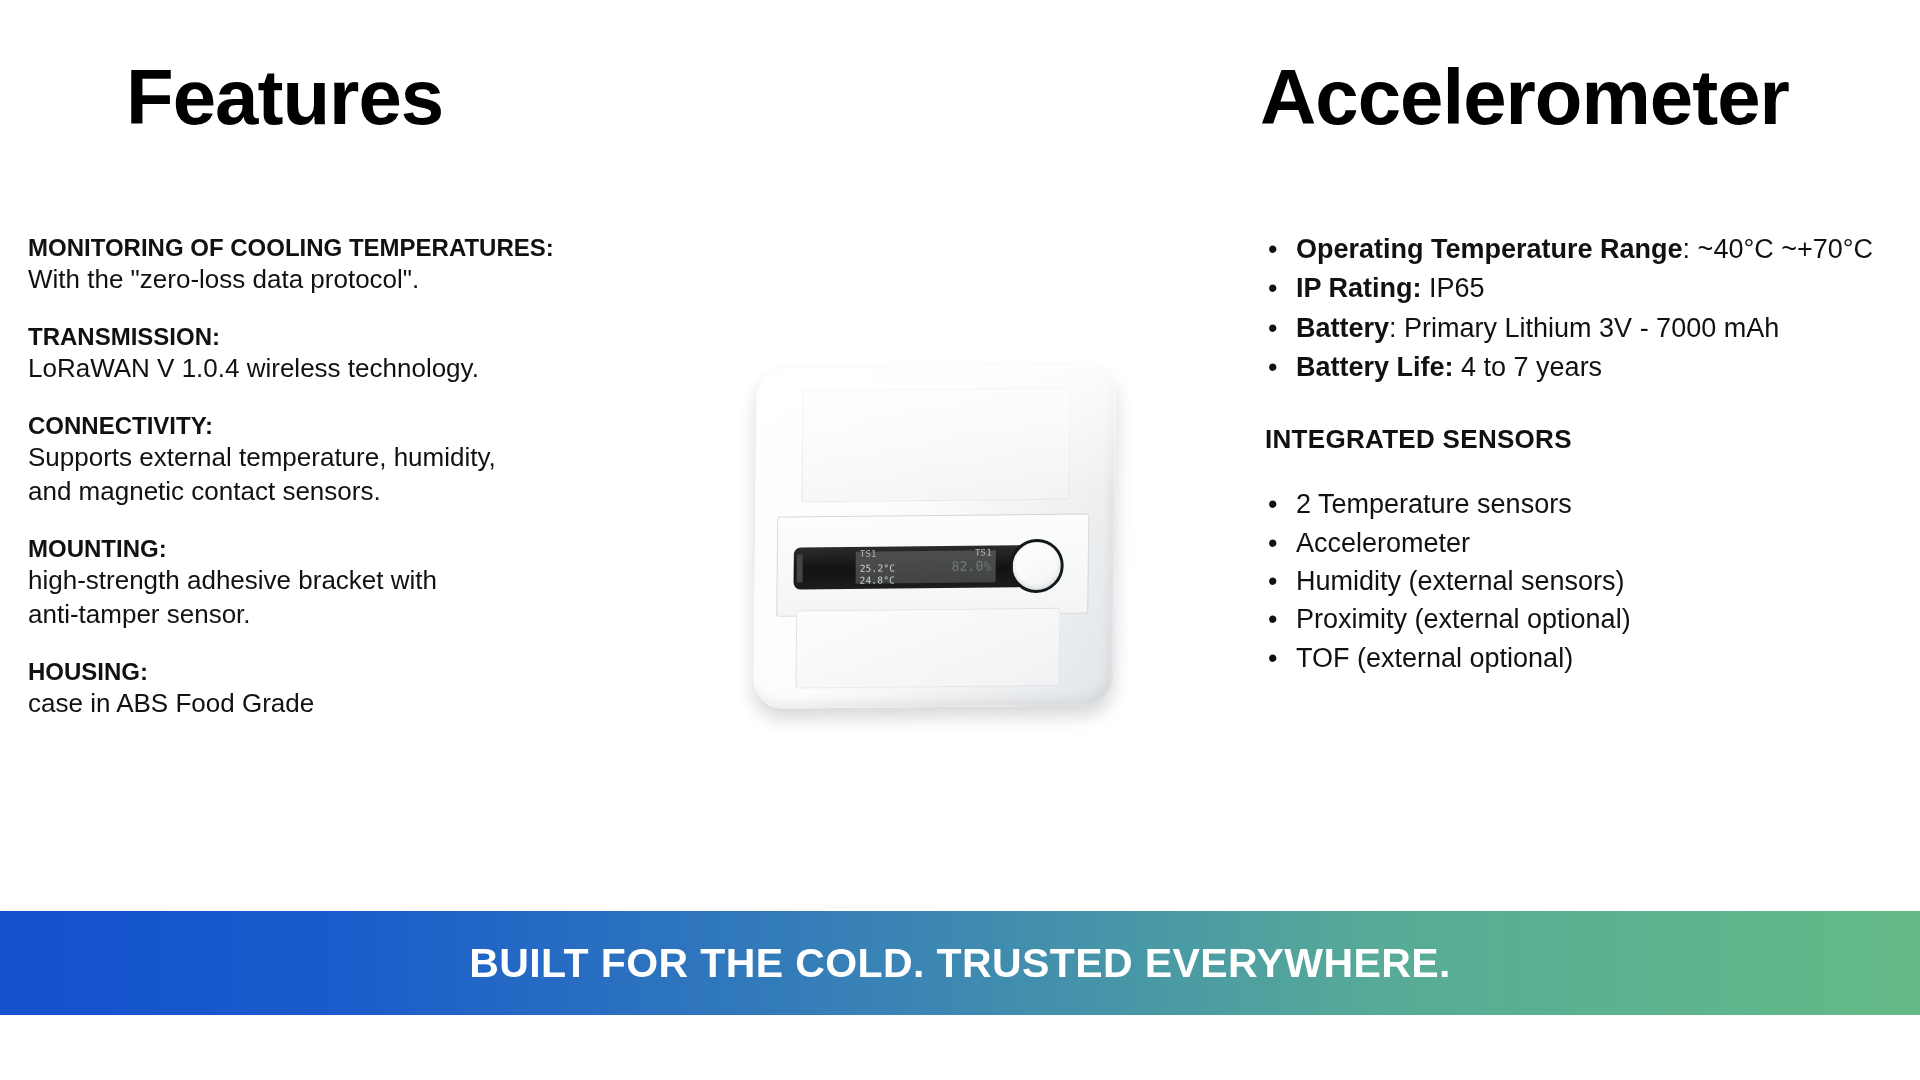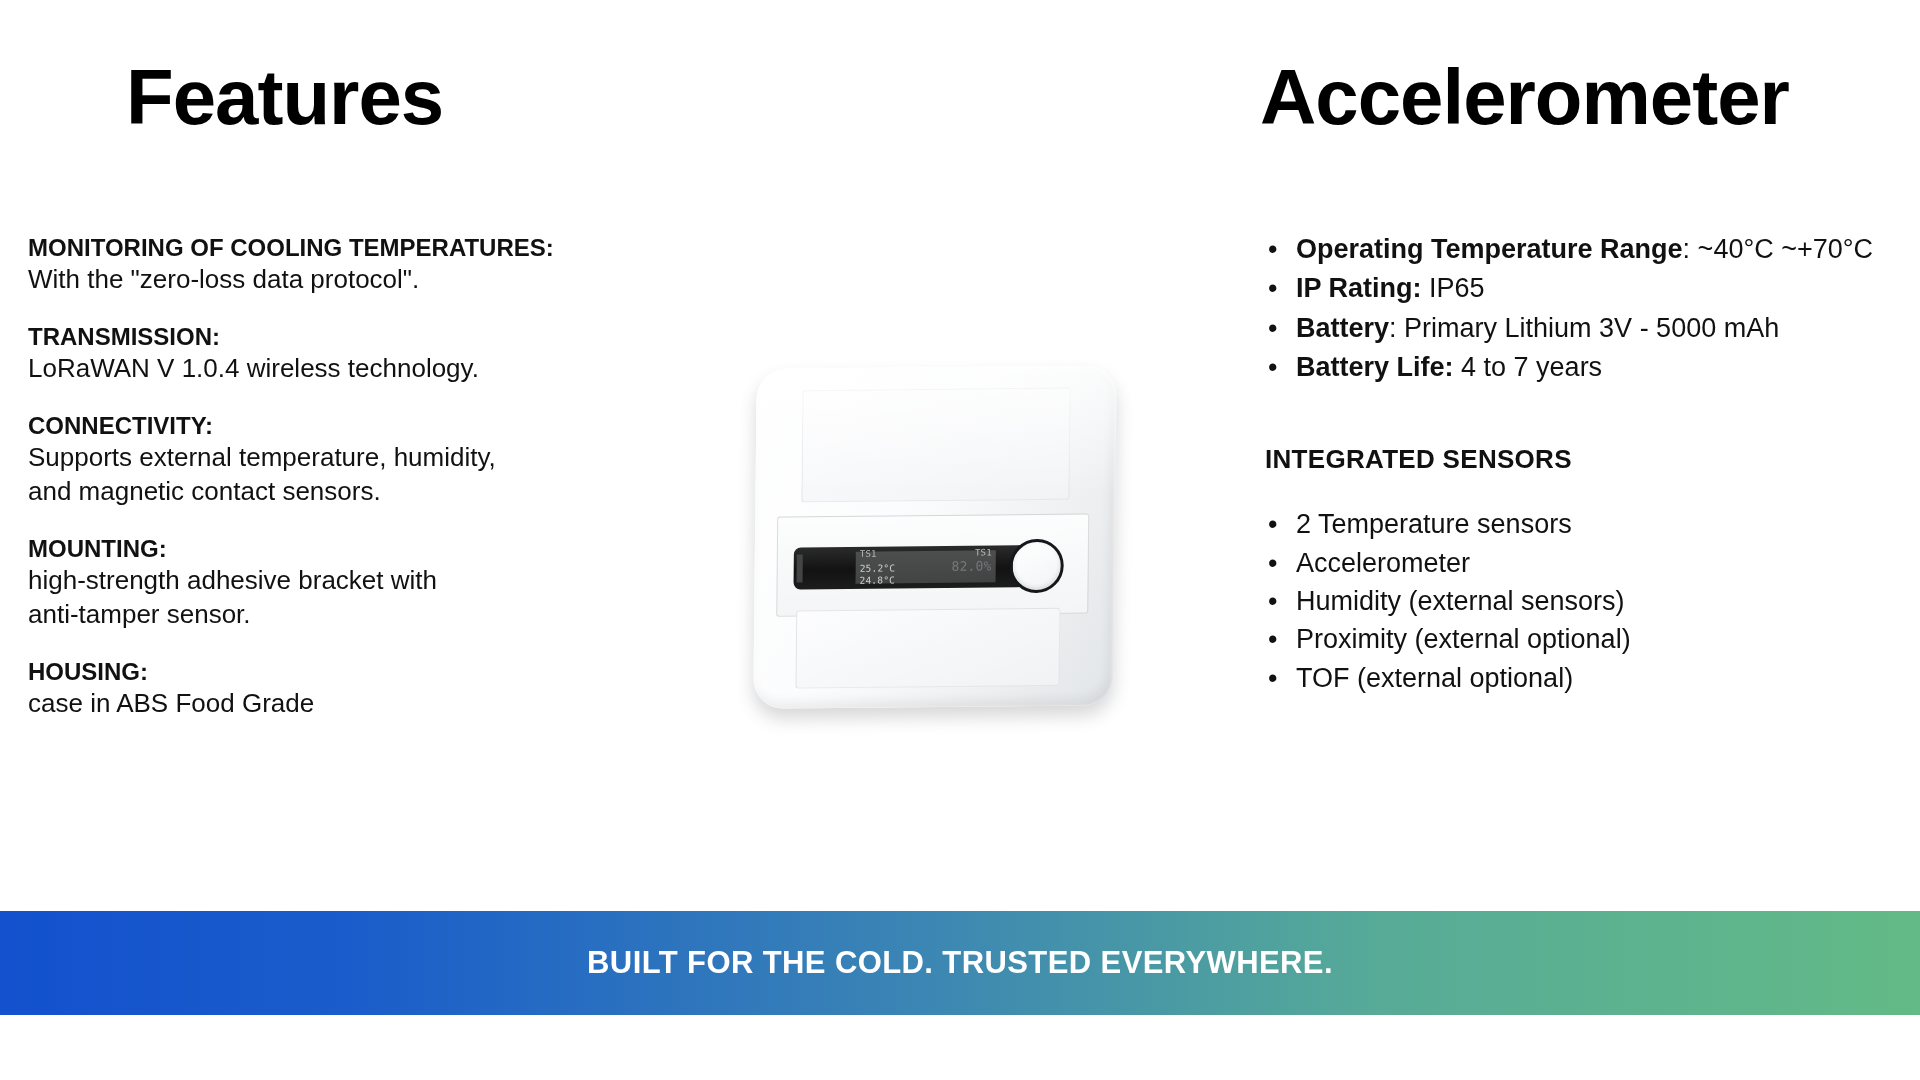--- a/index.html
+++ b/index.html
@@ -65,21 +65,21 @@
   .spec-list li .bullet {
     position:absolute;
     left:6px; top:0;
     font-size:27px;
     line-height:1.42;
   }
   .spec-key { font-weight:bold; }
   .spec-val { font-weight:normal; }
 
   .sensors-heading {
-    margin-top:58px;
+    margin-top:38px;
     margin-left:3px;
     font-size:26px;
     font-weight:bold;
     letter-spacing:0.3px;
     color:#111;
   }
 
   .sensor-list { list-style:none; margin-top:30px; }
   .sensor-list li {
     position:relative;
@@ -196,21 +196,21 @@
     position:absolute;
     left:0; top:911px;
     width:1920px; height:104px;
     background:linear-gradient(90deg,#1351ce 0%,#1a5ccb 18%,#3b86b4 48%,#57ab97 72%,#63ba86 100%);
     display:flex;
     align-items:center;
     justify-content:center;
   }
   .banner-text {
     color:#ffffff;
-    font-size:31px;
+    font-size:41px;
     font-weight:bold;
     letter-spacing:0.4px;
     text-align:center;
   }
 </style>
 </head>
 <body>
 
 <div class="slide">
 
@@ -278,21 +278,21 @@
       <li>
         <span class="bullet">•</span>
         <span class="spec-key">Operating Temperature Range</span><span class="spec-val">: </span><span class="spec-val">~40°C ~+70°C</span>
       </li>
       <li>
         <span class="bullet">•</span>
         <span class="spec-key">IP Rating:</span><span class="spec-val"> </span><span class="spec-val">IP65</span>
       </li>
       <li>
         <span class="bullet">•</span>
-        <span class="spec-key">Battery</span><span class="spec-val">: </span><span class="spec-val">Primary Lithium 3V - 5000 mAh</span>
+        <span class="spec-key">Battery</span><span class="spec-val">: </span><span class="spec-val">Primary Lithium 3V - 7000 mAh</span>
       </li>
       <li>
         <span class="bullet">•</span>
         <span class="spec-key">Battery Life:</span><span class="spec-val"> </span><span class="spec-val">4 to 7 years</span>
       </li>
     </ul>
 
     <div class="sensors-heading">INTEGRATED SENSORS</div>
 
     <ul class="sensor-list">

